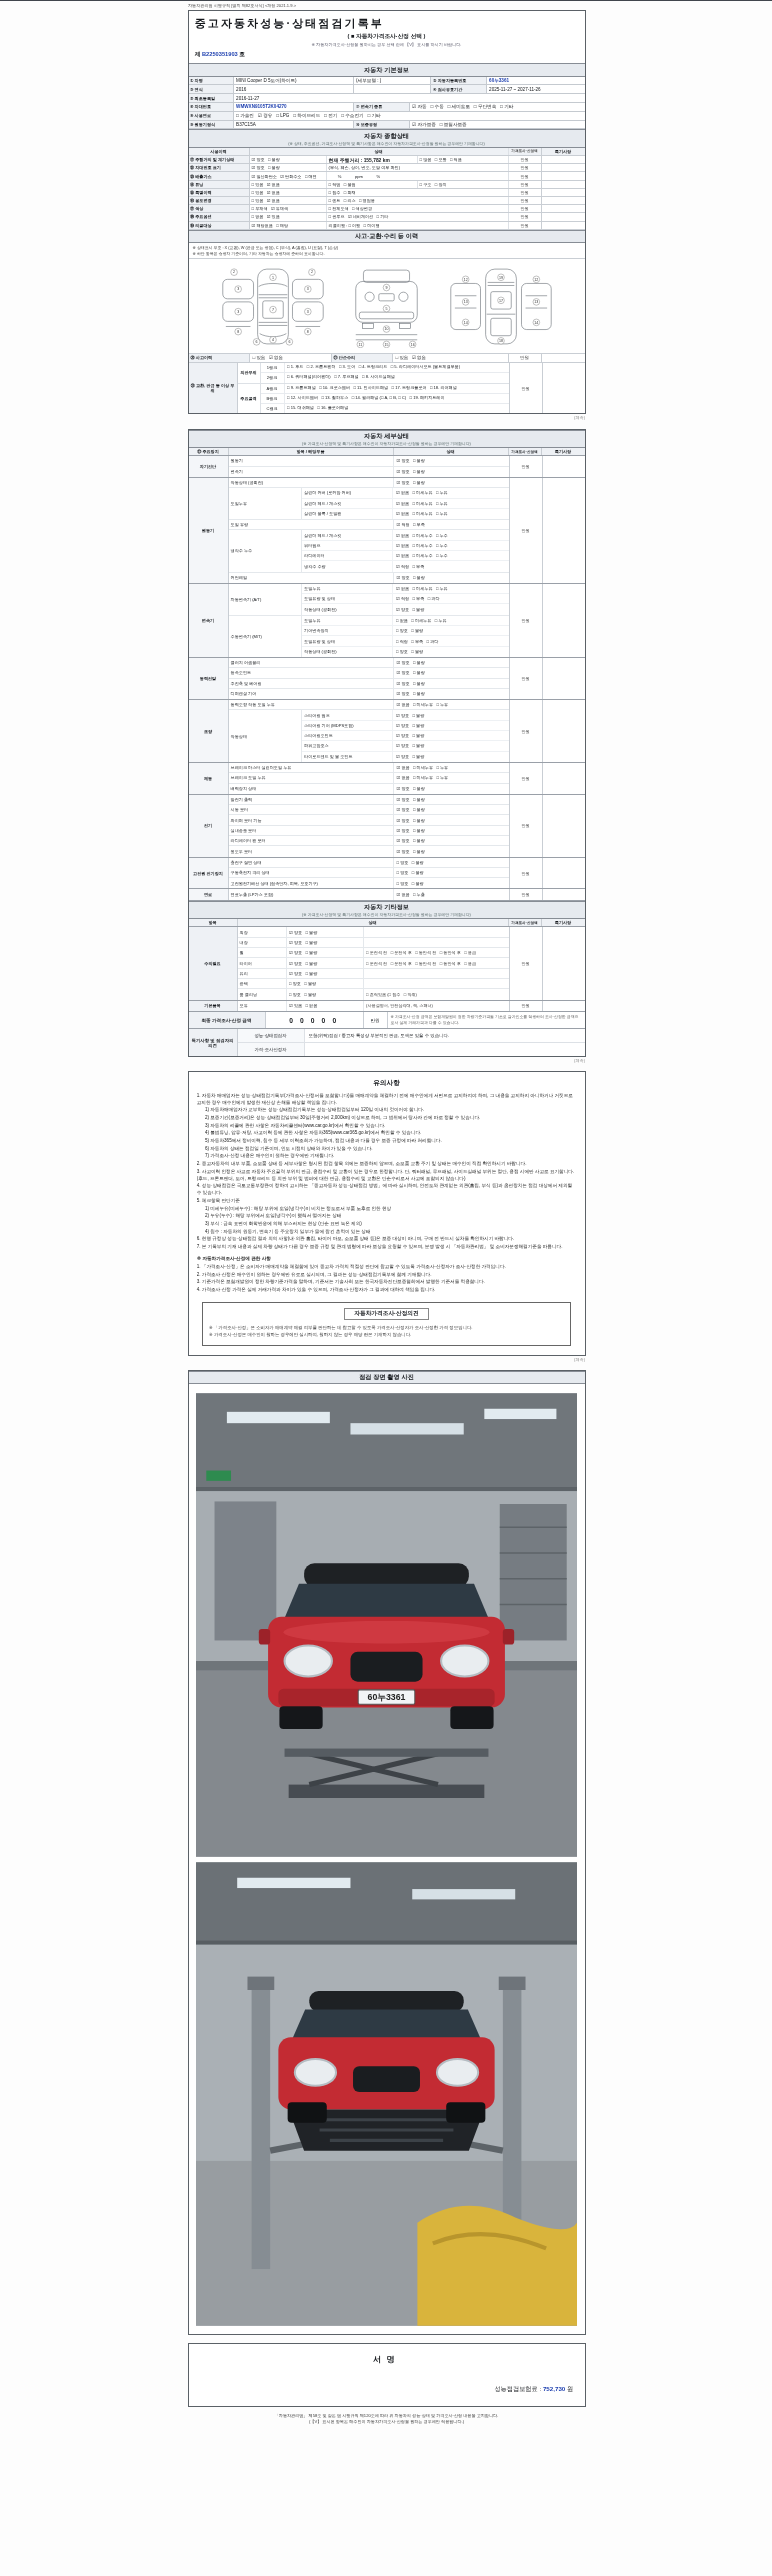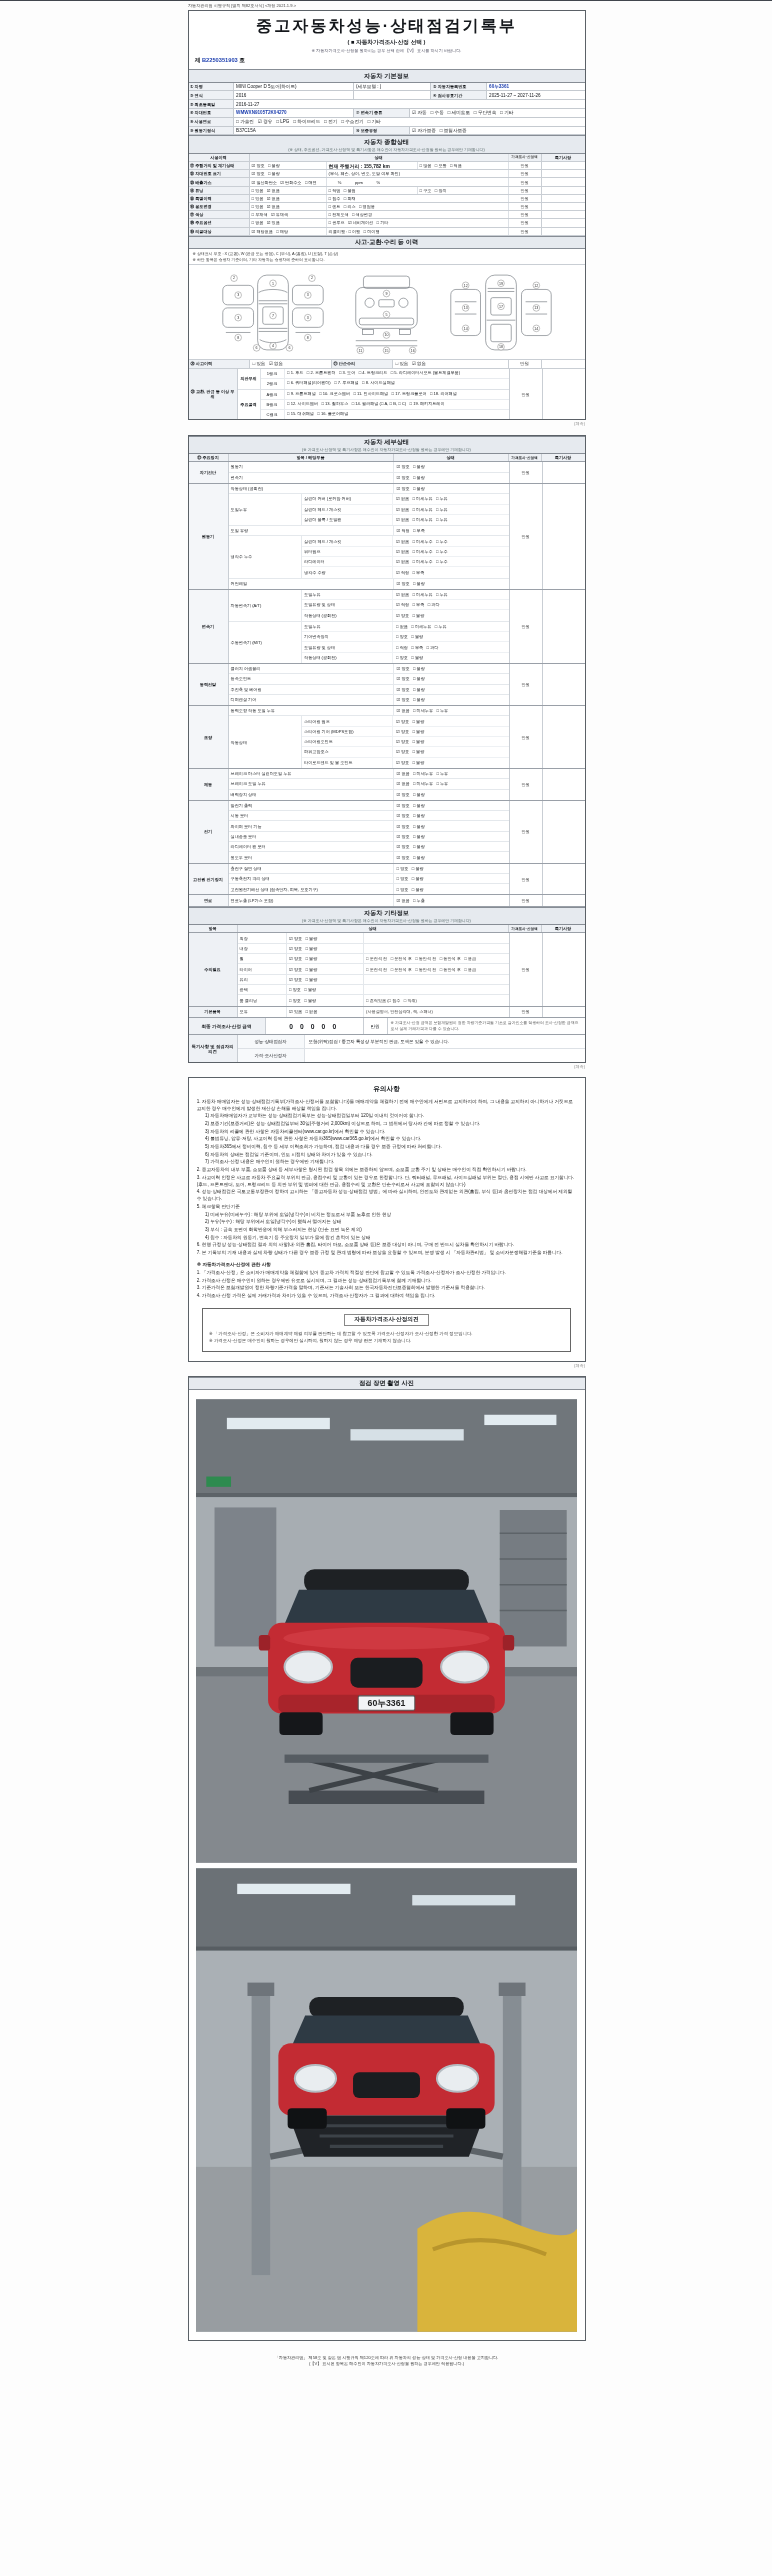--- a/index.html
+++ b/index.html
@@ -8,21 +8,21 @@
        font-family:"Liberation Sans","DejaVu Sans",sans-serif;}
   .topline{height:1px;background:#41464d}
   .page{width:398px;margin:2.1px auto 0}
   .formref{font-size:4.1px;color:#444;margin:1px 0 1.5px 0.5px}
   .card{border:0.8px solid #5b6167;background:#fff}
   .cont{text-align:right;font-size:4.1px;color:#888;margin:1px 0.5px 0}
   .gap{height:8.2px}
   .blue{color:#1d3faf;font-weight:bold}
   
   .twrap{padding:5.2px 6.2px 3.1px}
-  .title{text-align:center;font-size:16px;font-weight:bold;letter-spacing:2.1px}
+  .title{text-align:left;font-size:11px;font-weight:bold;letter-spacing:2.1px}
   .tsub{text-align:center;font-size:5.7px;font-weight:bold;margin-top:2.1px}
   .tnote{text-align:center;font-size:4.1px;color:#556;margin-top:1px}
   .docno{font-size:5.7px;font-weight:bold;margin:4.1px 0 1px}
   .shead{background:#e6eaef;border-top:0.5px solid #878d95;border-bottom:0.5px solid #878d95;
          padding:1.5px 0 1px;text-align:center;font-weight:bold;font-size:6.2px}
   .snote{font-weight:normal;font-size:3.9px;color:#566;display:block}
   
   .bg-row{display:flex;border-bottom:0.5px solid #c5cad0;min-height:8.8px;font-size:4.6px}
   .bg-lab{width:45px;background:#eef1f5;border-right:0.5px solid #c5cad0;display:flex;align-items:center;padding:0.5px 1.5px;font-weight:bold;font-size:4.1px}
   .bg-val{display:flex;align-items:center;padding:0.5px 2.6px;border-right:0.5px solid #c5cad0;white-space:pre-wrap}
@@ -966,20 +966,30 @@
           <rect x="336" y="216" width="76" height="40" rx="8" fill="#101214"></rect>
         </g>
 
         <path d="M430 700 Q520 640 620 690 Q720 730 740 700 L740 900 L430 900 Z" fill="#d9b43c"></path>
         <path d="M460 740 Q560 700 680 750" stroke="#b8952c" stroke-width="8" fill="none"></path>
       </svg>
     </div>
   </div>
   <div class="gap"></div>
 
+  <div class="card">
+    <div class="sg">
+      <div class="sg-title">서명</div>
+      <div class="sg-fee">
+        <span>성능점검보험료 :</span>
+        <span class="blue">752,730</span>
+        <span>원</span>
+      </div>
+    </div>
+  </div>
 
   <div class="footer">
     <div>「자동차관리법」 제58조 및 같은 법 시행규칙 제120조에 따라 위 자동차의 성능·상태 및 가격조사·산정 내용을 고지합니다.</div>
     <div>(【V】 표시된 항목은 매수인이 자동차가격조사·산정을 원하는 경우에만 적용됩니다.)</div>
   </div>
 
 </div>
 
 
 </body></html>

